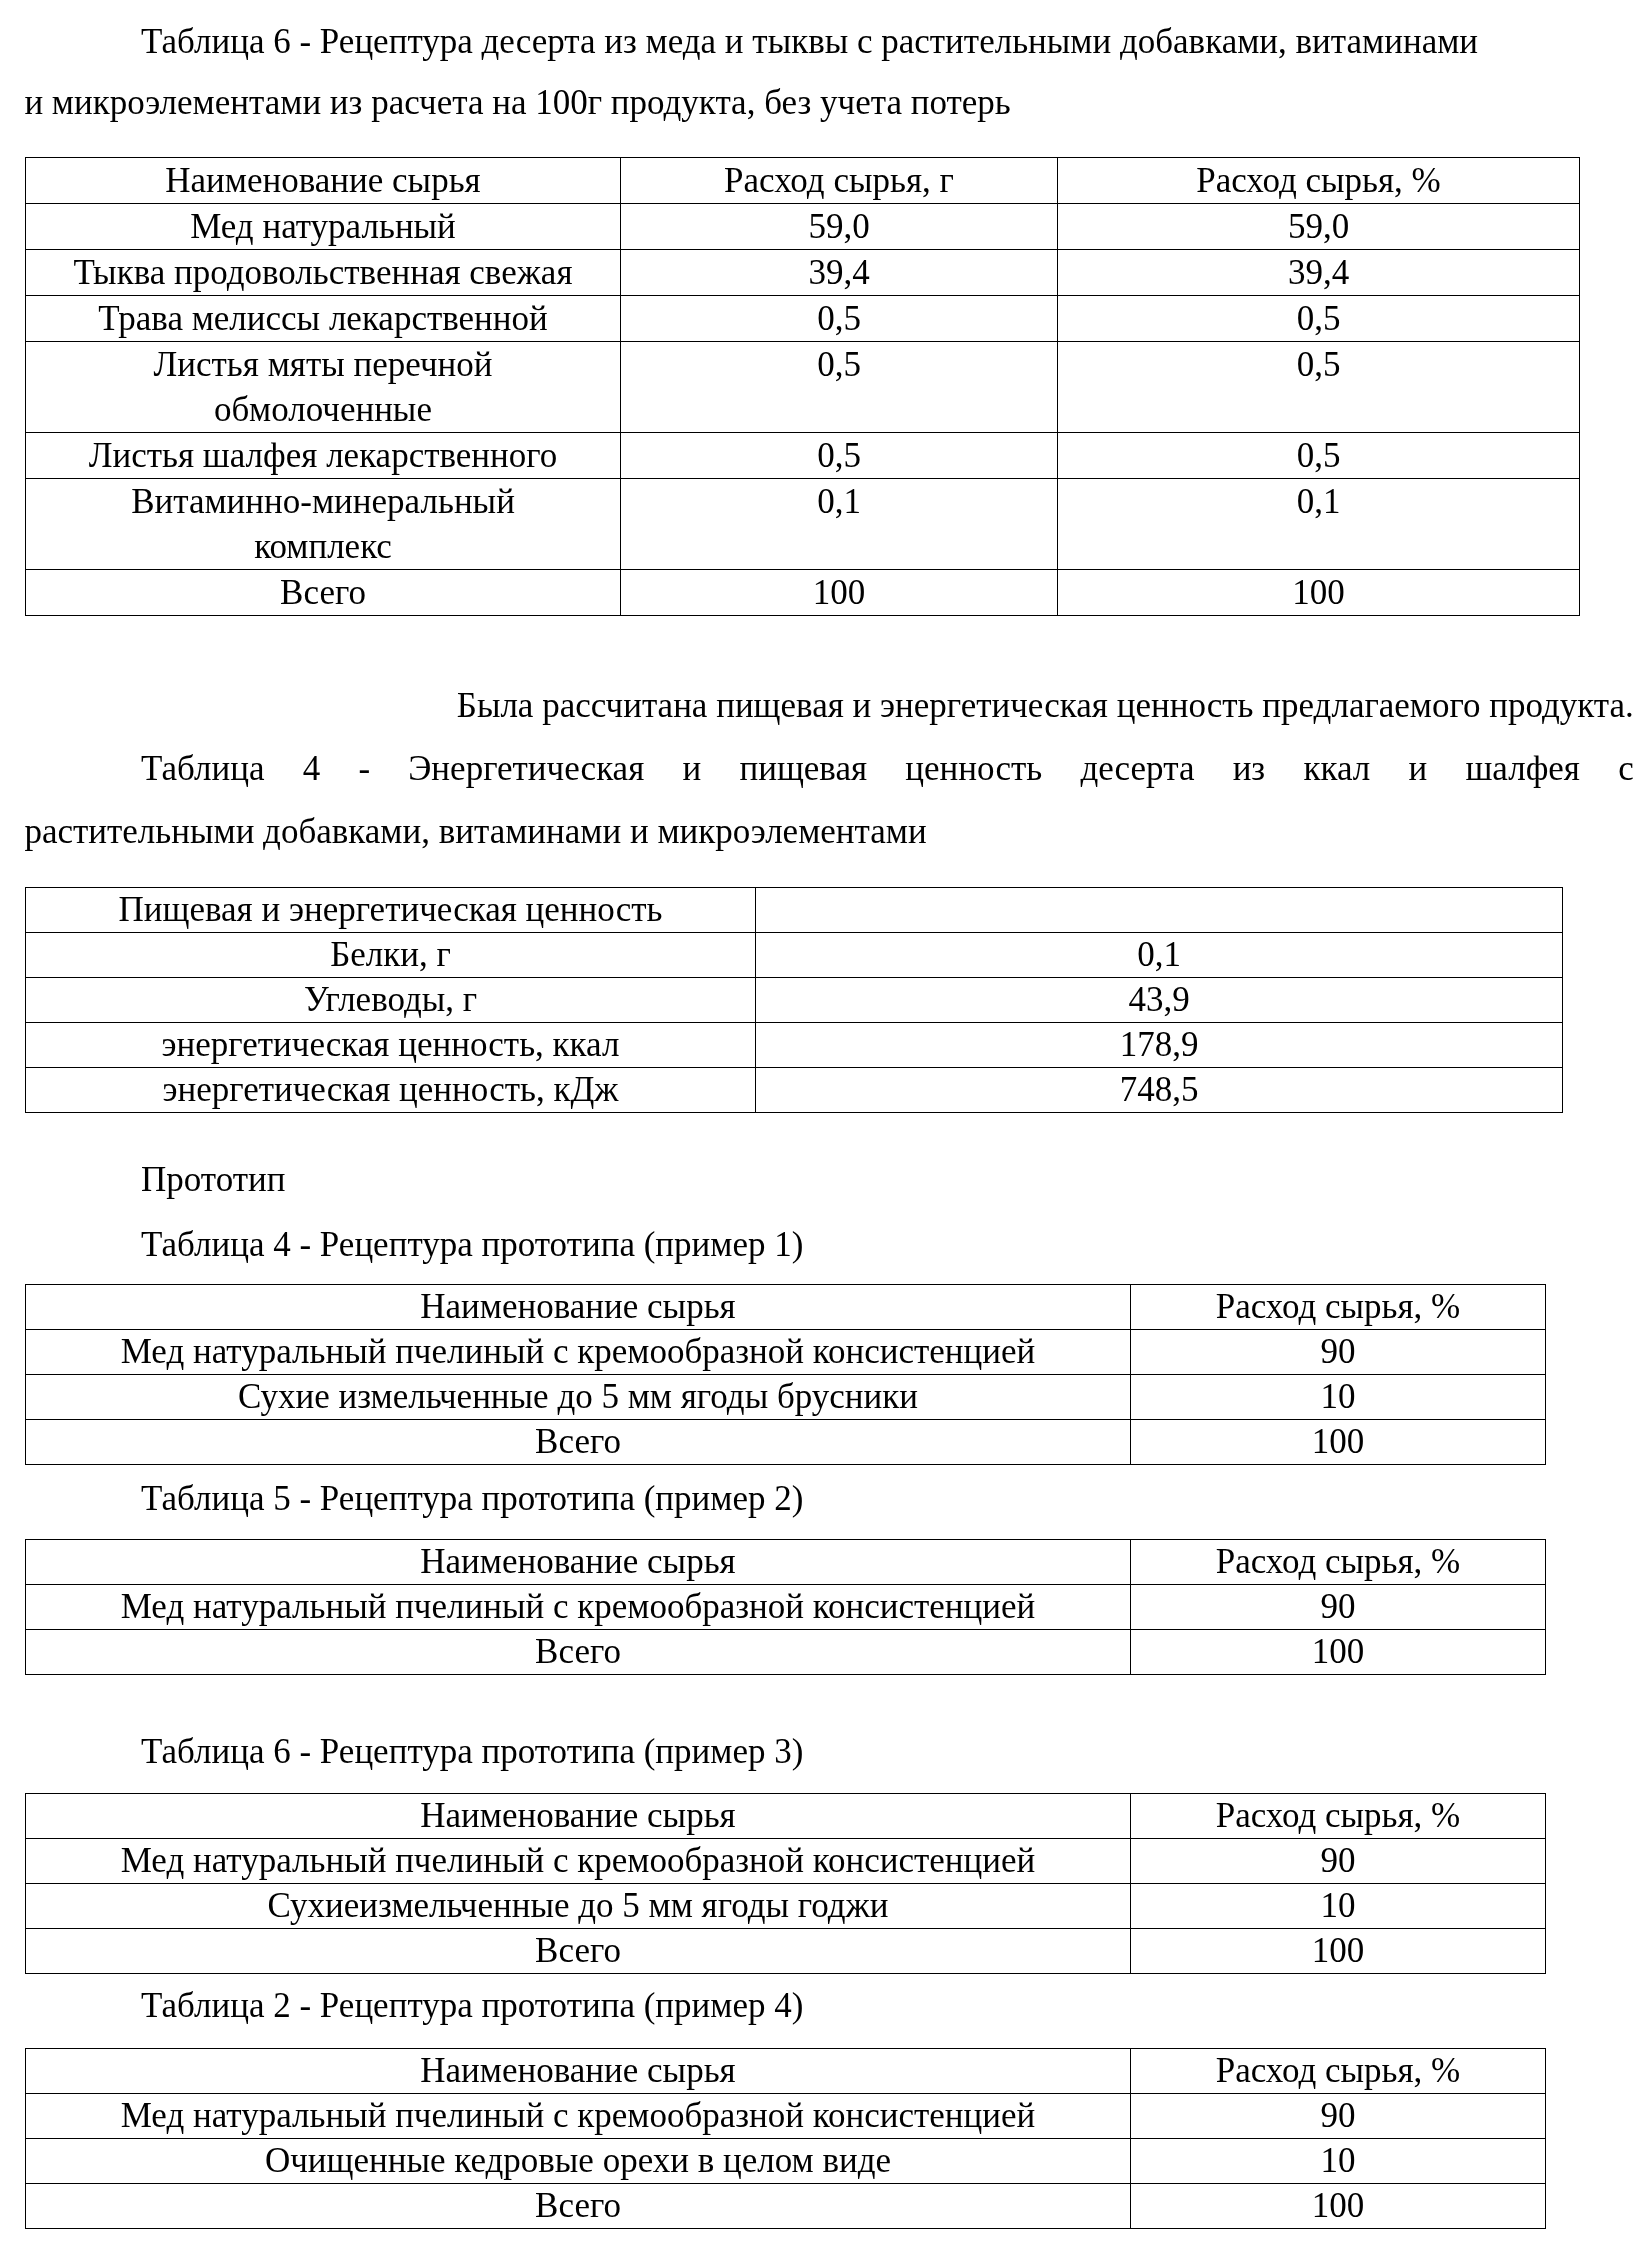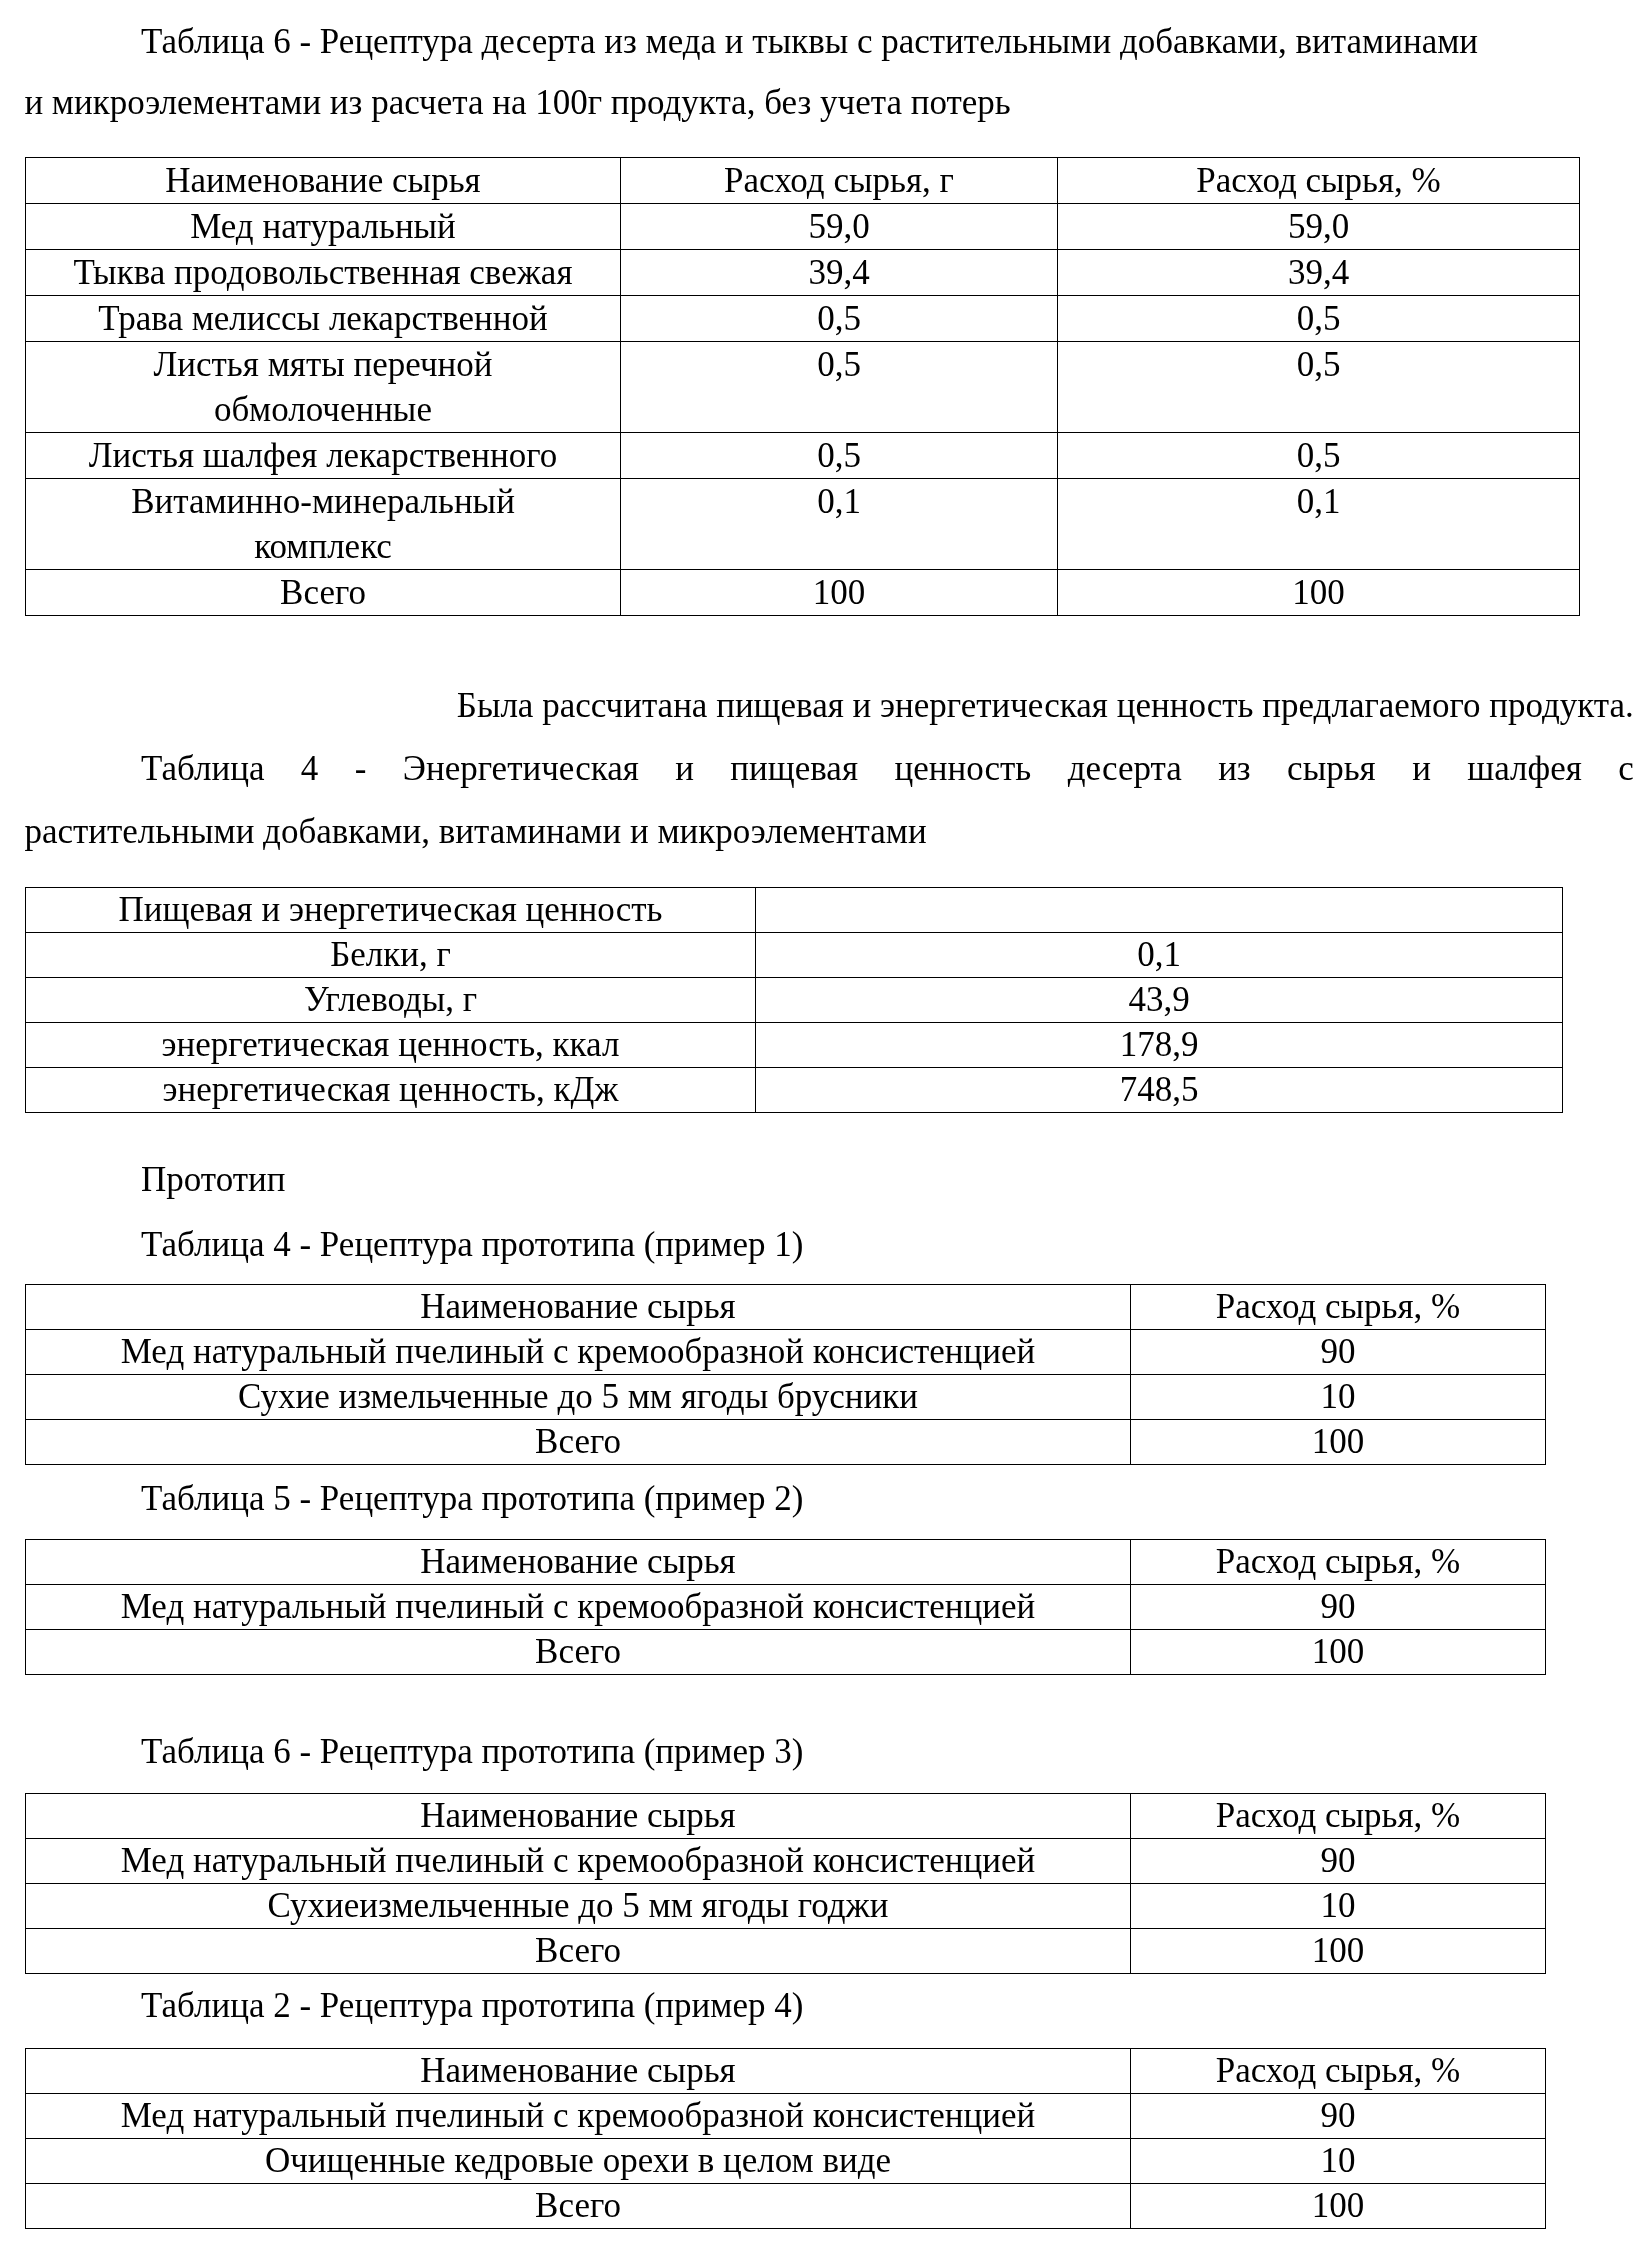--- a/index.html
+++ b/index.html
@@ -84,21 +84,21 @@
 <div class="p indent justify" style="top:751px;">
   <span>Таблица</span>
   <span>4</span>
   <span>-</span>
   <span>Энергетическая</span>
   <span>и</span>
   <span>пищевая</span>
   <span>ценность</span>
   <span>десерта</span>
   <span>из</span>
-  <span>сырья</span>
+  <span>ккал</span>
   <span>и</span>
   <span>шалфея</span>
   <span>с</span>
 </div>
 <p class="p" style="top:814px;">растительными добавками, витаминами и микроэлементами</p>
 
 <table id="t4">
   <colgroup>
       <col class="c1">
       <col class="c2">

